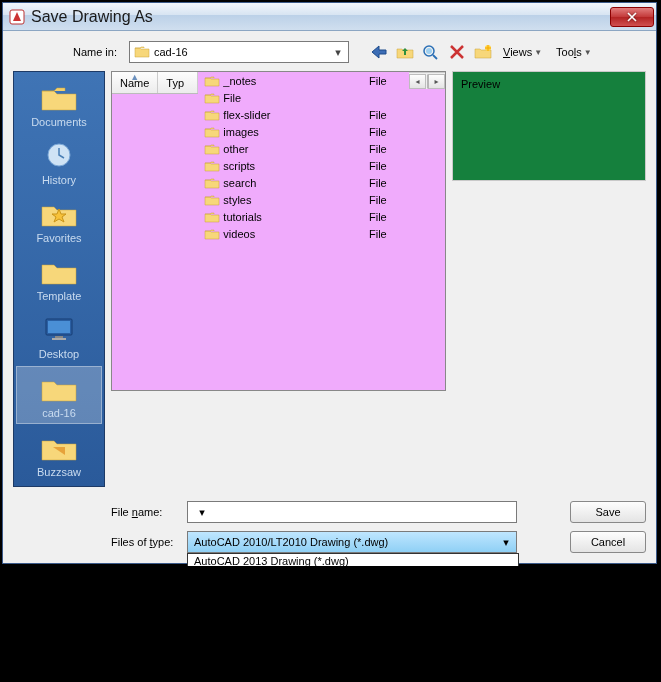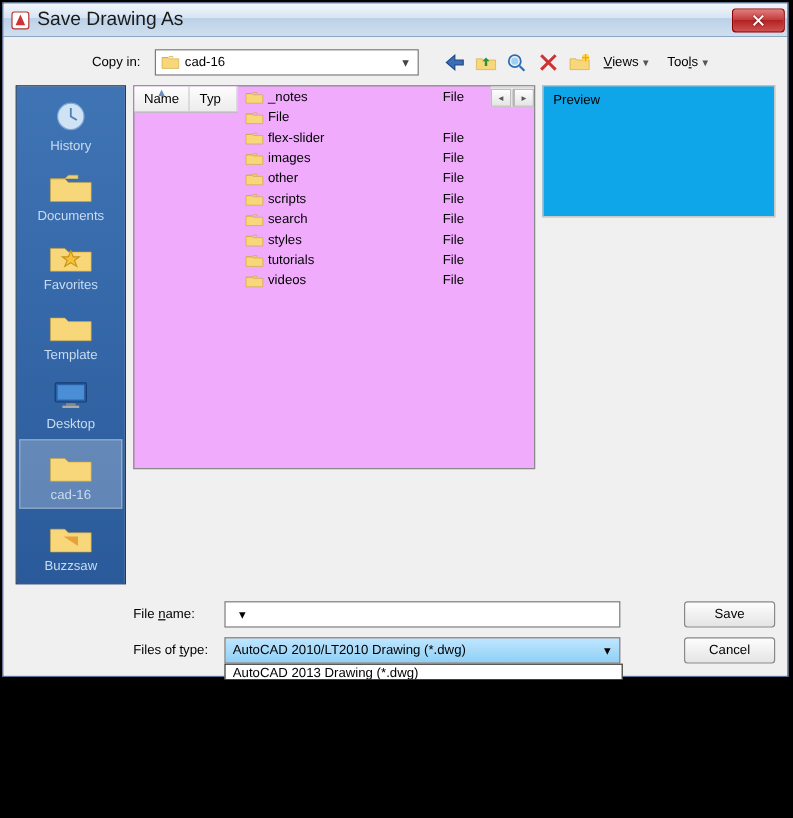--- a/index.html
+++ b/index.html
@@ -39,21 +39,21 @@
 .file-row .ficon { width: 16px; height: 14px; margin-right: 3px; }
 .file-row .fname { flex: 1; }
 .file-row .ftype { width: 40px; }
 .scrollbar-h { height: 17px; background: #efefef; border-top: 1px solid #ccc; display: flex; align-items: center; }
 .sbtn { width: 17px; height: 15px; background: linear-gradient(#fdfdfd,#e4e4e4); border: 1px solid #bdbdbd; display: flex; align-items: center; justify-content: center; font-size: 8px; color: #555; cursor: pointer; }
 .strack { flex: 1; height: 15px; margin: 0 1px; position: relative; }
 .sthumb { position: absolute; left: 0; width: 60%; height: 100%; background: linear-gradient(#eaeaea,#d6d6d6); border: 1px solid #b6b6b6; border-radius: 2px; cursor: pointer; }
 .rightpane { width: 194px; display: flex; flex-direction: column; gap: 6px; }
 .group { border: 1px solid #c9c9c9; background: #f7f7f7; padding: 6px 8px; }
 .group .gtitle { margin-bottom: 4px; }
-.preview-box { height: 110px; background: #0ea5e9; }
+.preview-box { height: 110px; background: #15803d; }
 .opt-row { display: flex; align-items: flex-start; gap: 6px; margin: 4px 0; }
 .opt-row input[type=checkbox] { margin-top: 1px; }
 .bottom { display: flex; flex-direction: column; gap: 8px; margin-top: 14px; padding-left: 98px; position: relative; }
 .brow { display: flex; align-items: center; gap: 8px; }
 .brow .blbl { width: 68px; }
 .combo { flex: 0 0 330px; height: 22px; border: 1px solid #7a7a7a; background: #fff; display: flex; align-items: center; padding: 0 2px 0 6px; position: relative; }
 .combo .ctxt { flex: 1; }
 .combo .cdd { width: 16px; text-align: center; cursor: pointer; }
 .combo.sel-row { background: linear-gradient(#bfe6ff,#8fd0f5); }
 .btn { width: 76px; height: 22px; background: linear-gradient(#fdfdfd,#e4e4e4); border: 1px solid #888; border-radius: 3px; cursor: pointer; display: flex; align-items: center; justify-content: center; margin-left: auto; }
@@ -74,21 +74,21 @@
     <span class="title-text">Save Drawing As</span>
     <div class="close-btn">
       <svg width="10" height="10" viewBox="0 0 10 10">
           <path d="M1 1 L9 9 M9 1 L1 9" stroke="#fff" stroke-width="1.6"></path>
         </svg>
     </div>
   </div>
 
   <div class="body">
     <div class="toprow">
-      <span class="lbl">Copy in:</span>
+      <span class="lbl">Name in:</span>
       <div class="save-in">
         <svg class="fld-icon" viewBox="0 0 16 14">
             <path class="folder-svg" d="M1 3h5l1 1h8v8H1z"></path>
             <path class="folder-svg" d="M1 3h5l1-1h3v1" fill="#f3cf6a"></path>
           </svg>
         <span class="txt">cad-16</span>
         <span class="dd">▾</span>
       </div>
       <div class="toolbar-icons">
         <div class="ticon">
@@ -129,35 +129,35 @@
       <span class="menu-link">
           <span>Too<u>l</u>s</span>
           <span class="tri">▼</span>
         </span>
     </div>
 
     <div class="main">
       <div class="places">
         <div class="place">
           <div class="picon">
+              <svg width="40" height="32" viewBox="0 0 40 32">
+                <path class="folder-svg" d="M3 10h12l3 3h19v16H3z"></path>
+                <path d="M3 10h12l3-3h8v3" fill="#f3cf6a" stroke="#caa33a" stroke-width=".5"></path>
+              </svg>
+            </div>
+          <span>Documents</span>
+        </div>
+        <div class="place">
+          <div class="picon">
               <svg width="34" height="30" viewBox="0 0 34 30">
                 <circle cx="17" cy="15" r="11" fill="#cfe3f5" stroke="#7aa7d6"></circle>
                 <path d="M17 8v7l5 3" stroke="#4a7fb5" stroke-width="1.5" fill="none"></path>
               </svg>
             </div>
           <span>History</span>
-        </div>
-        <div class="place">
-          <div class="picon">
-              <svg width="40" height="32" viewBox="0 0 40 32">
-                <path class="folder-svg" d="M3 10h12l3 3h19v16H3z"></path>
-                <path d="M3 10h12l3-3h8v3" fill="#f3cf6a" stroke="#caa33a" stroke-width=".5"></path>
-              </svg>
-            </div>
-          <span>Documents</span>
         </div>
         <div class="place">
           <div class="picon">
               <svg width="40" height="32" viewBox="0 0 40 32">
                 <path class="folder-svg" d="M3 10h12l3 3h19v16H3z"></path>
                 <path d="M20 12l2 5h5l-4 3 2 5-5-3-5 3 2-5-4-3h5z" fill="#f7c23a" stroke="#c9941a"></path>
               </svg>
             </div>
           <span>Favorites</span>
         </div>

